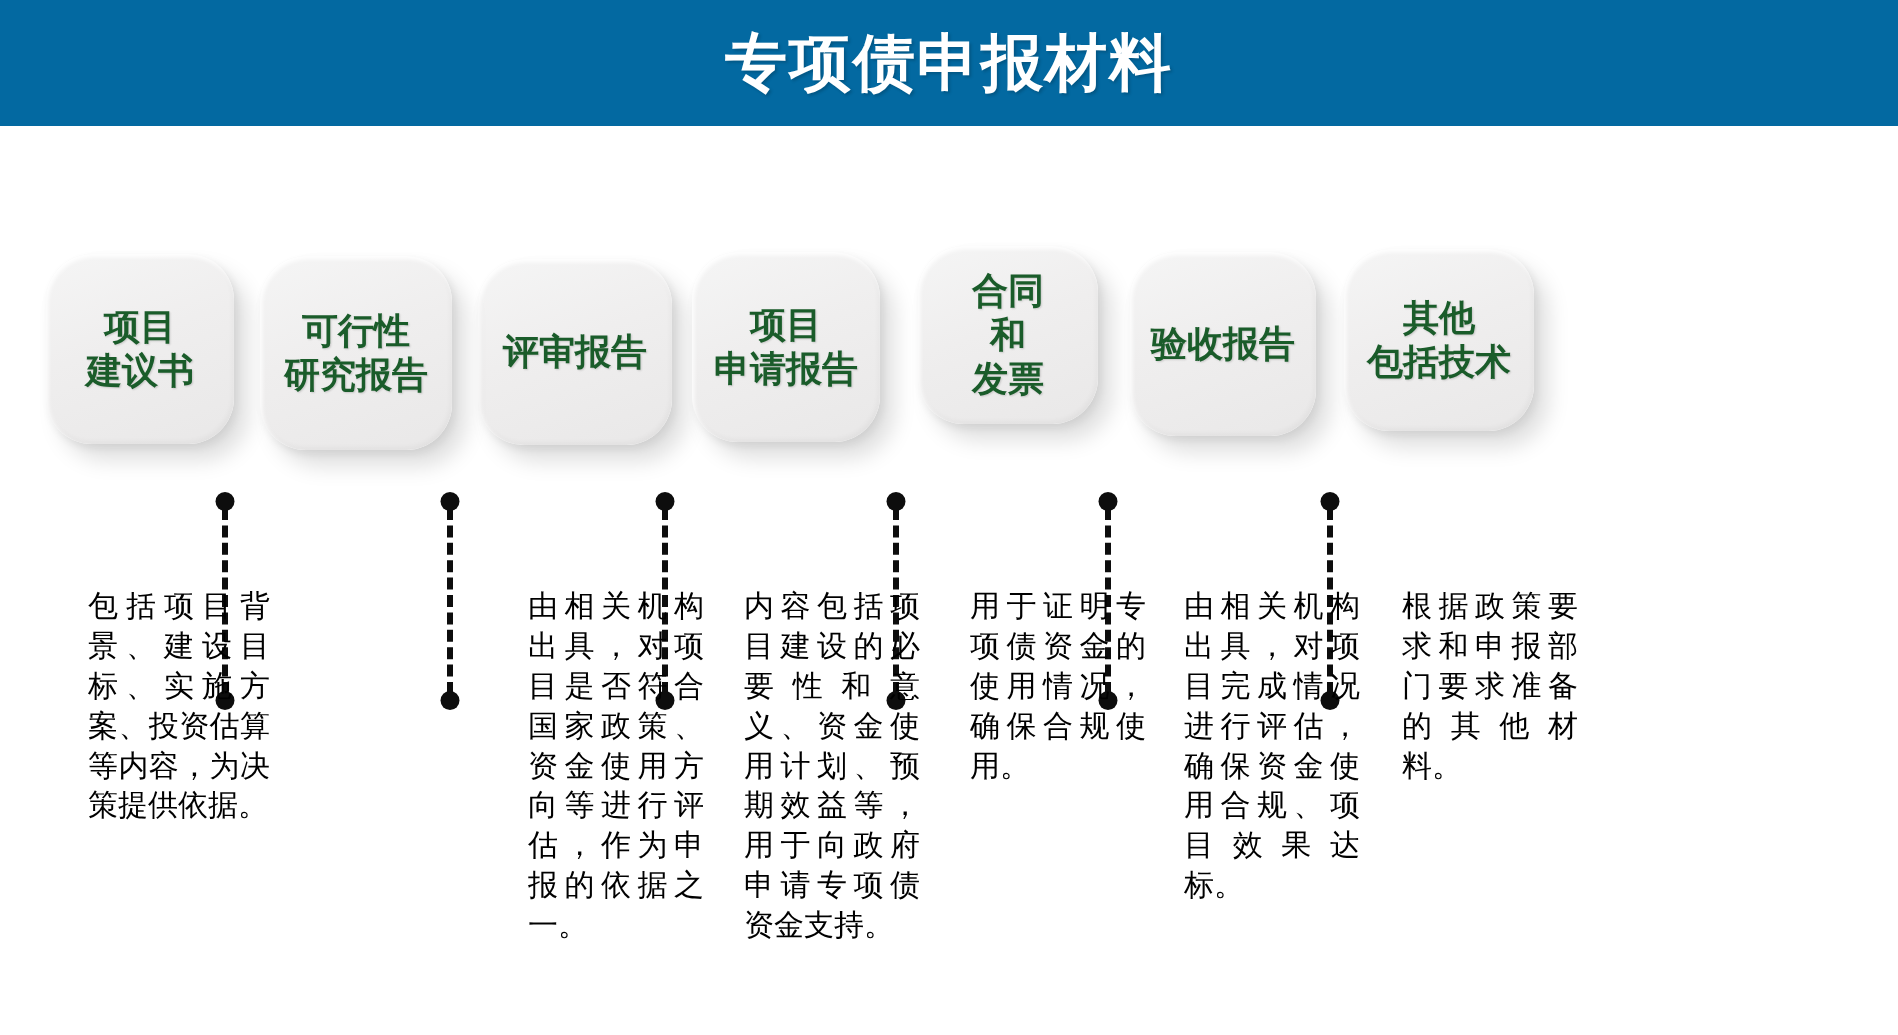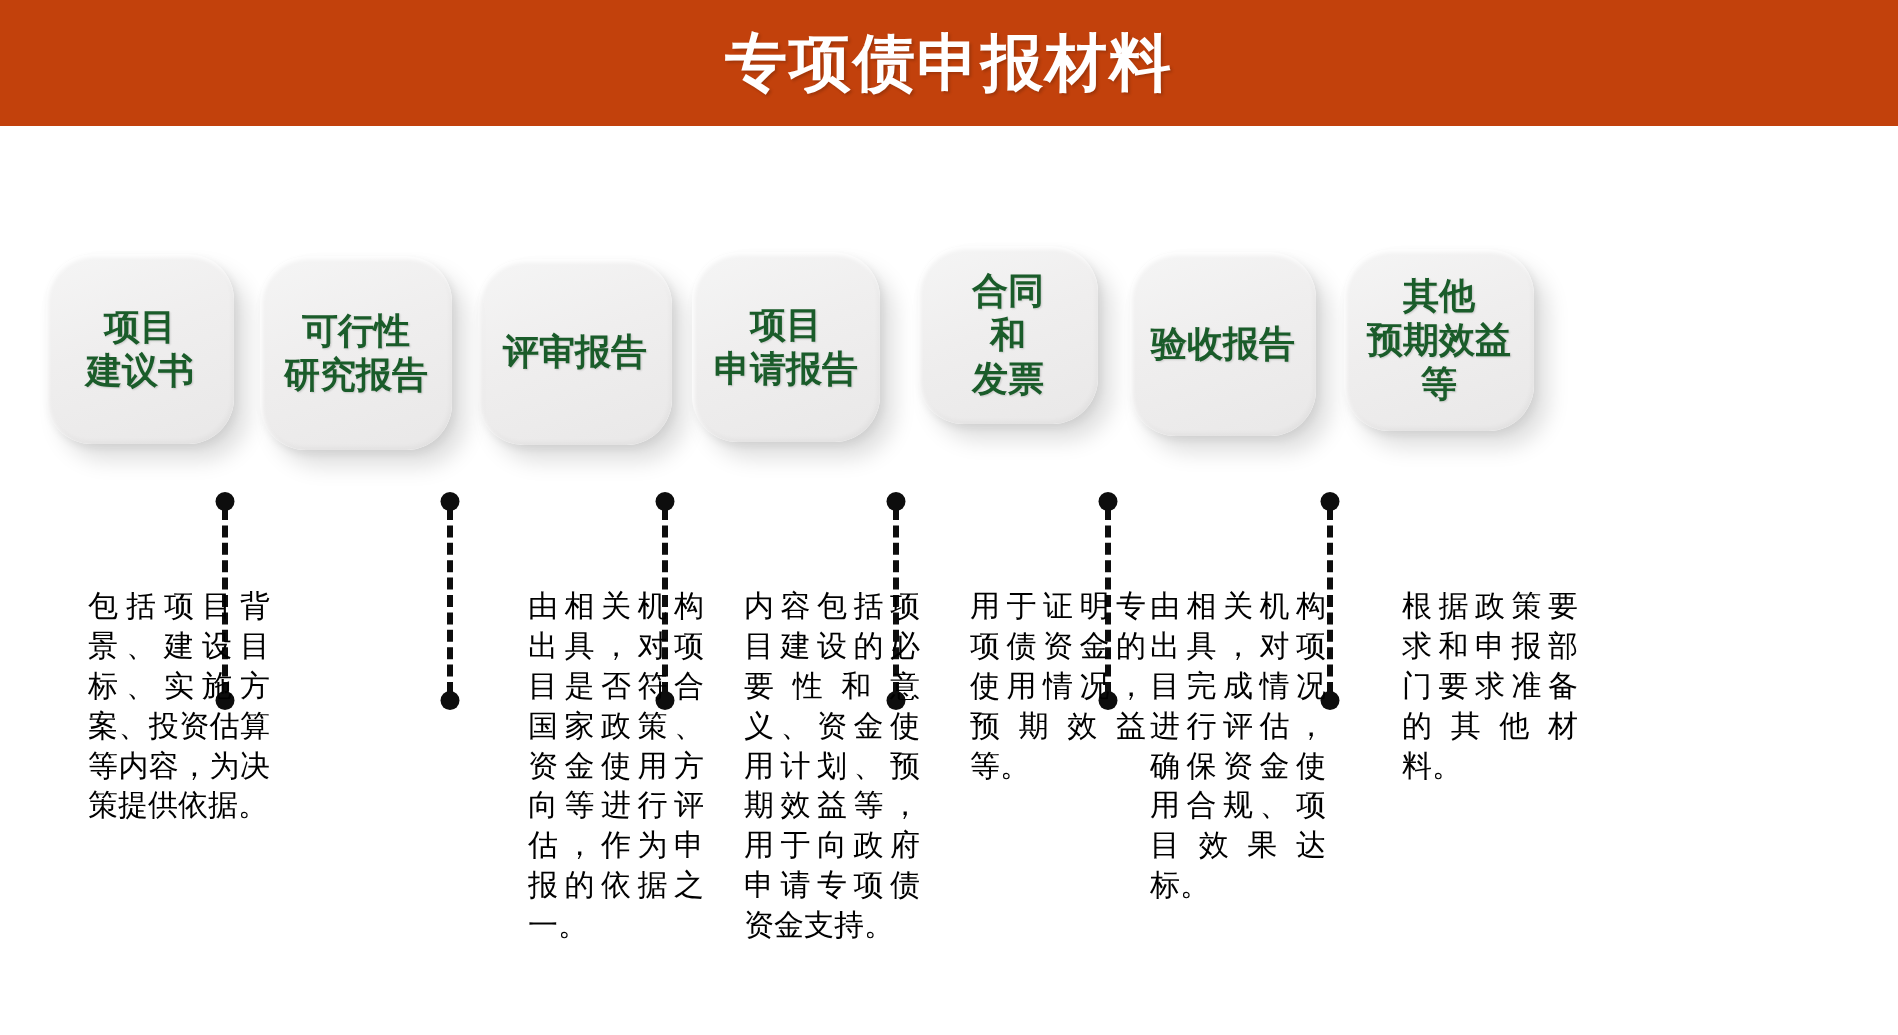--- a/index.html
+++ b/index.html
@@ -15,21 +15,21 @@
     position: relative;
   }
 
   
   #header-bar {
     position: absolute;
     left: 0;
     top: 0;
     width: 1898px;
     height: 126px;
-    background: #c2410c;
+    background: #0369a1;
     display: flex;
     align-items: center;
     justify-content: center;
   }
   #header-title {
     color: #ffffff;
     font-size: 62px;
     font-weight: bold;
     letter-spacing: 2px;
     font-family: "Liberation Sans", "DejaVu Sans", sans-serif;
@@ -147,21 +147,21 @@
 和
 发票</div>
   </div>
 
   <div class="card" style="left:1130px; top:126px; width:186px; height:184px;">
     <div class="card-label">验收报告</div>
   </div>
 
   <div class="card" style="left:1344px; top:123px; width:190px; height:182px;">
     <div class="card-label">其他
-预期效益等</div>
+包括技术</div>
   </div>
 
 </div>
 
 <div>
 
   <div class="separator" style="left:215px; top:492px; width:20px; height:218px;">
     <span class="sep-dot top"></span>
     <span class="sep-line" style="top:16px; height:186px;"></span>
     <span class="sep-dot bot"></span>
@@ -201,19 +201,19 @@
 
 <div id="desc-row">
 
   <div class="desc" style="left:44px;  width:182px;">包括项目背景、建设目标、实施方案、投资估算等内容，为决策提供依据。</div>
 
 
   <div class="desc" style="left:484px; width:176px;">由相关机构出具，对项目是否符合国家政策、资金使用方向等进行评估，作为申报的依据之一。</div>
 
   <div class="desc" style="left:700px; width:176px;">内容包括项目建设的必要性和意义、资金使用计划、预期效益等，用于向政府申请专项债资金支持。</div>
 
-  <div class="desc" style="left:926px; width:176px;">用于证明专项债资金的使用情况，预期效益等。</div>
-
-  <div class="desc" style="left:1106px; width:176px;">由相关机构出具，对项目完成情况进行评估，确保资金使用合规、项目效果达标。</div>
+  <div class="desc" style="left:926px; width:176px;">用于证明专项债资金的使用情况，确保合规使用。</div>
+
+  <div class="desc" style="left:1140px; width:176px;">由相关机构出具，对项目完成情况进行评估，确保资金使用合规、项目效果达标。</div>
 
   <div class="desc" style="left:1358px; width:176px;">根据政策要求和申报部门要求准备的其他材料。</div>
 
 </div>
 
 </body></html>

